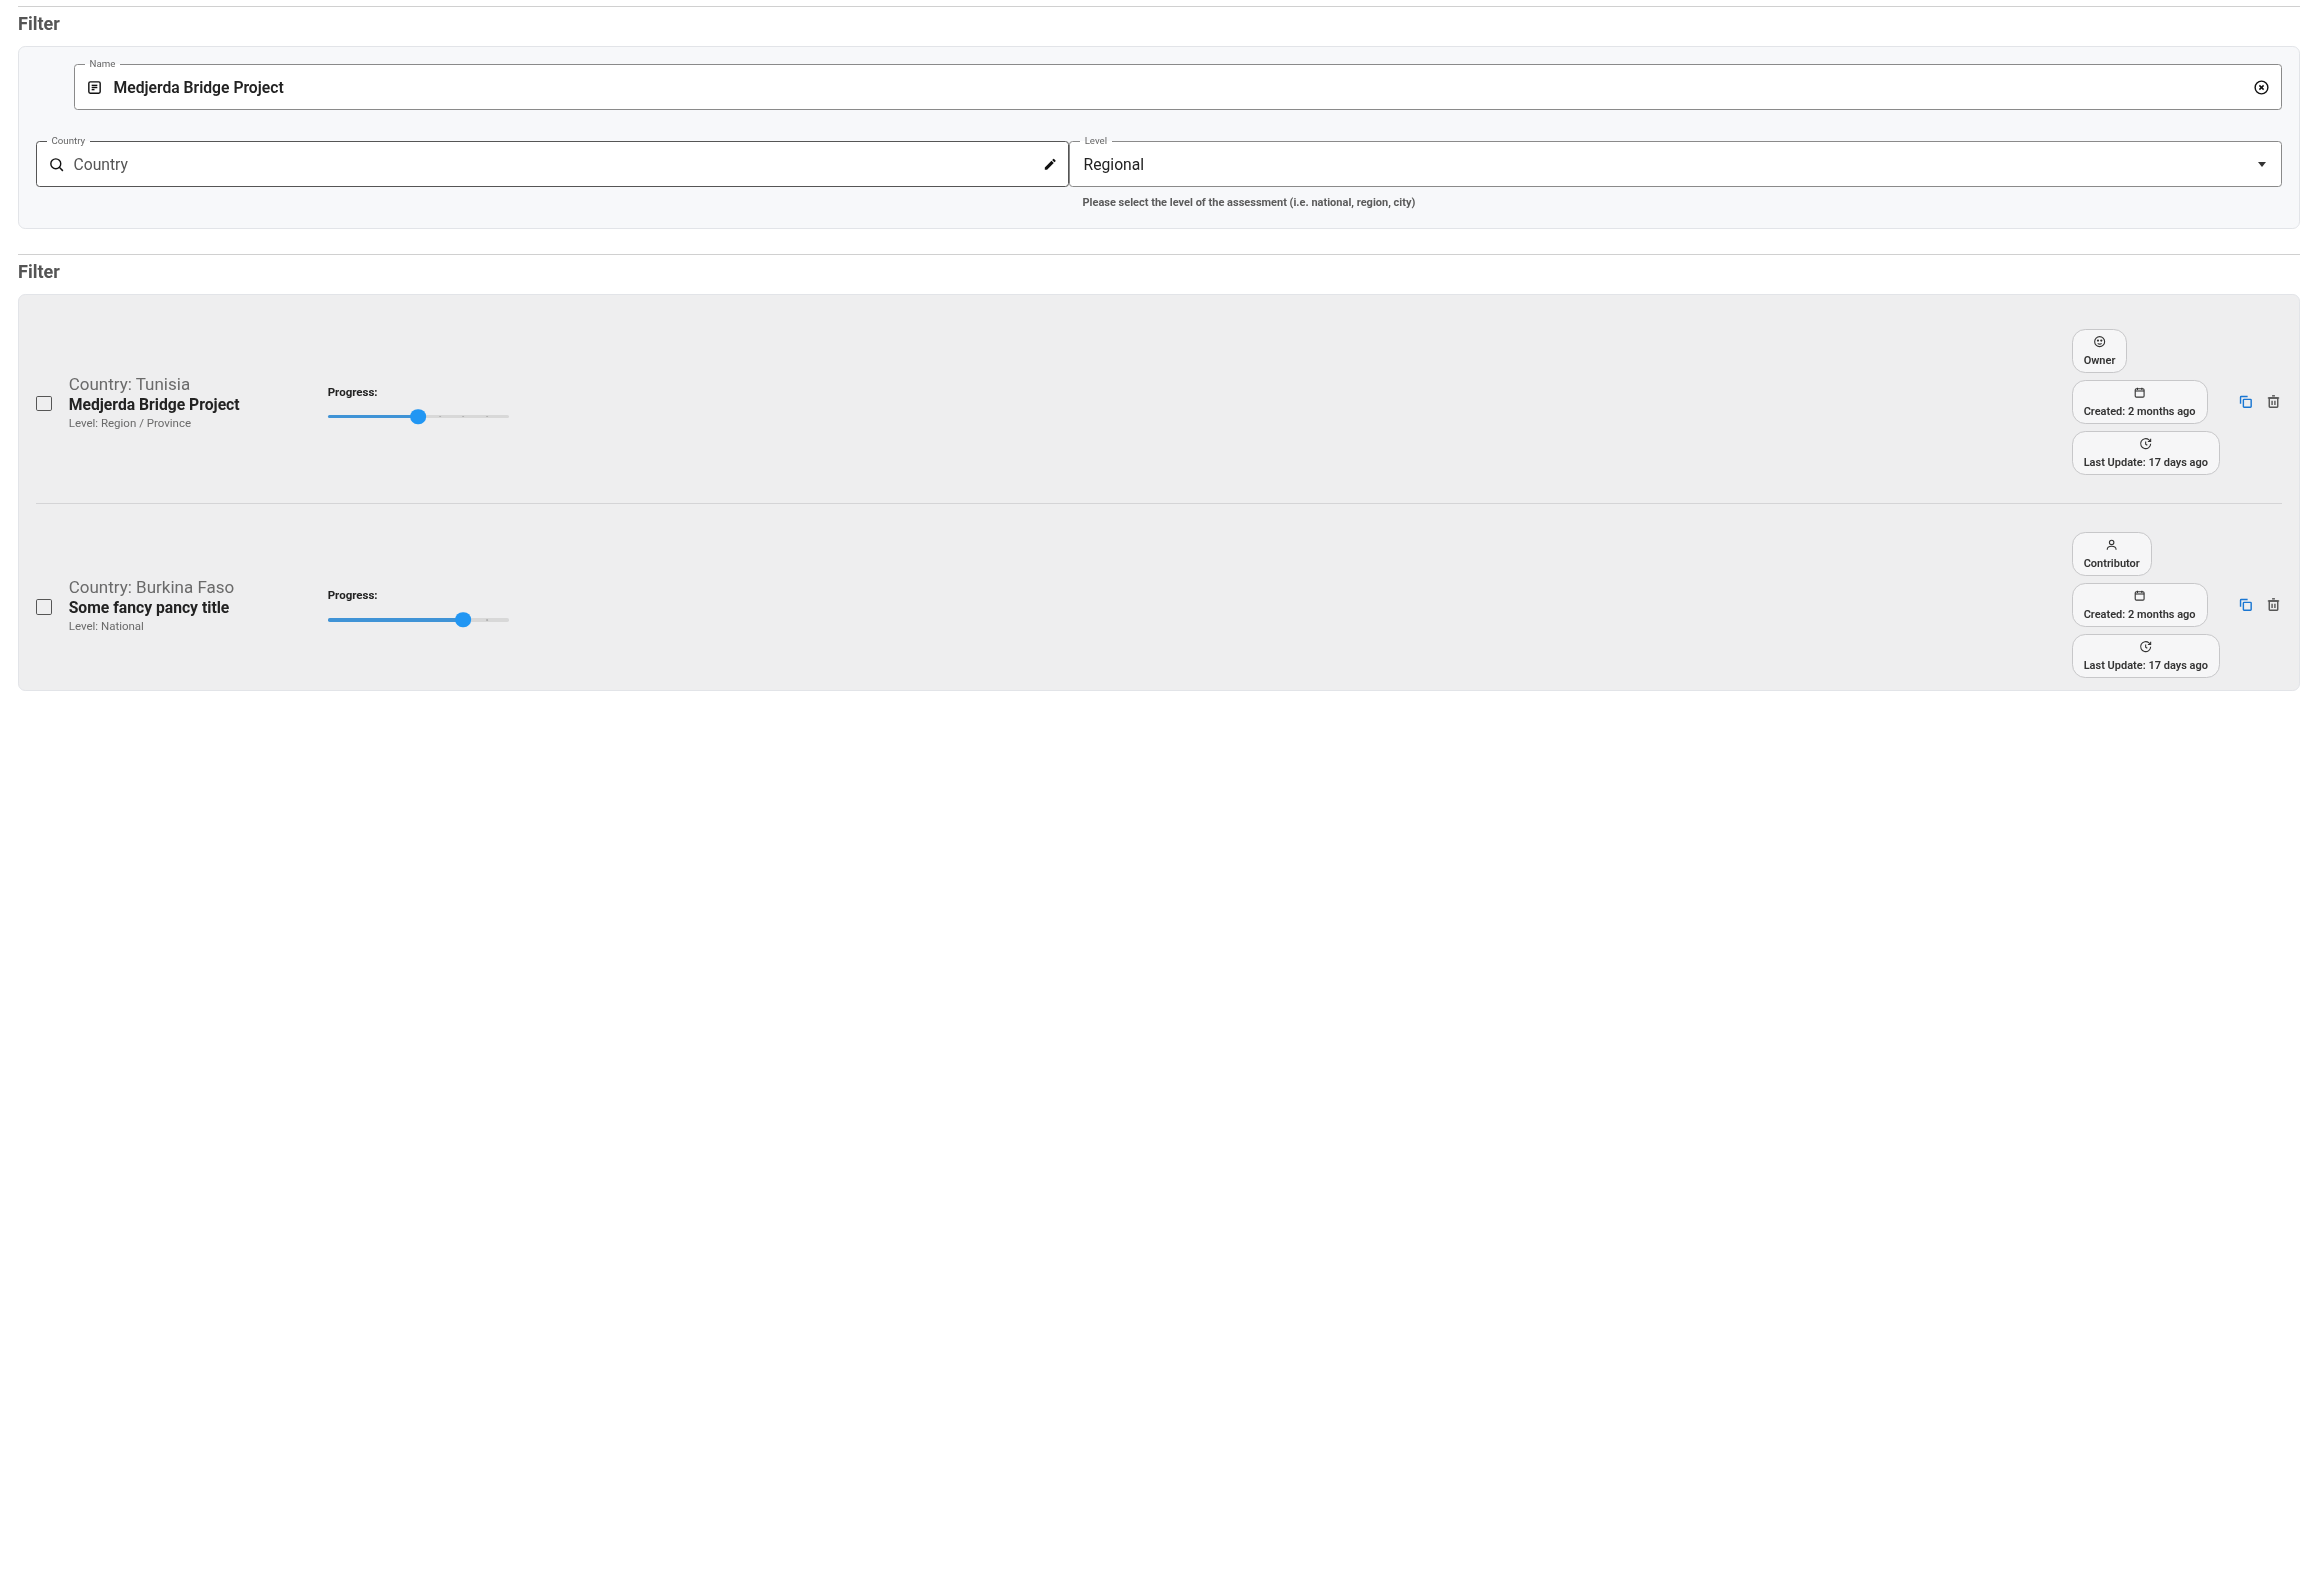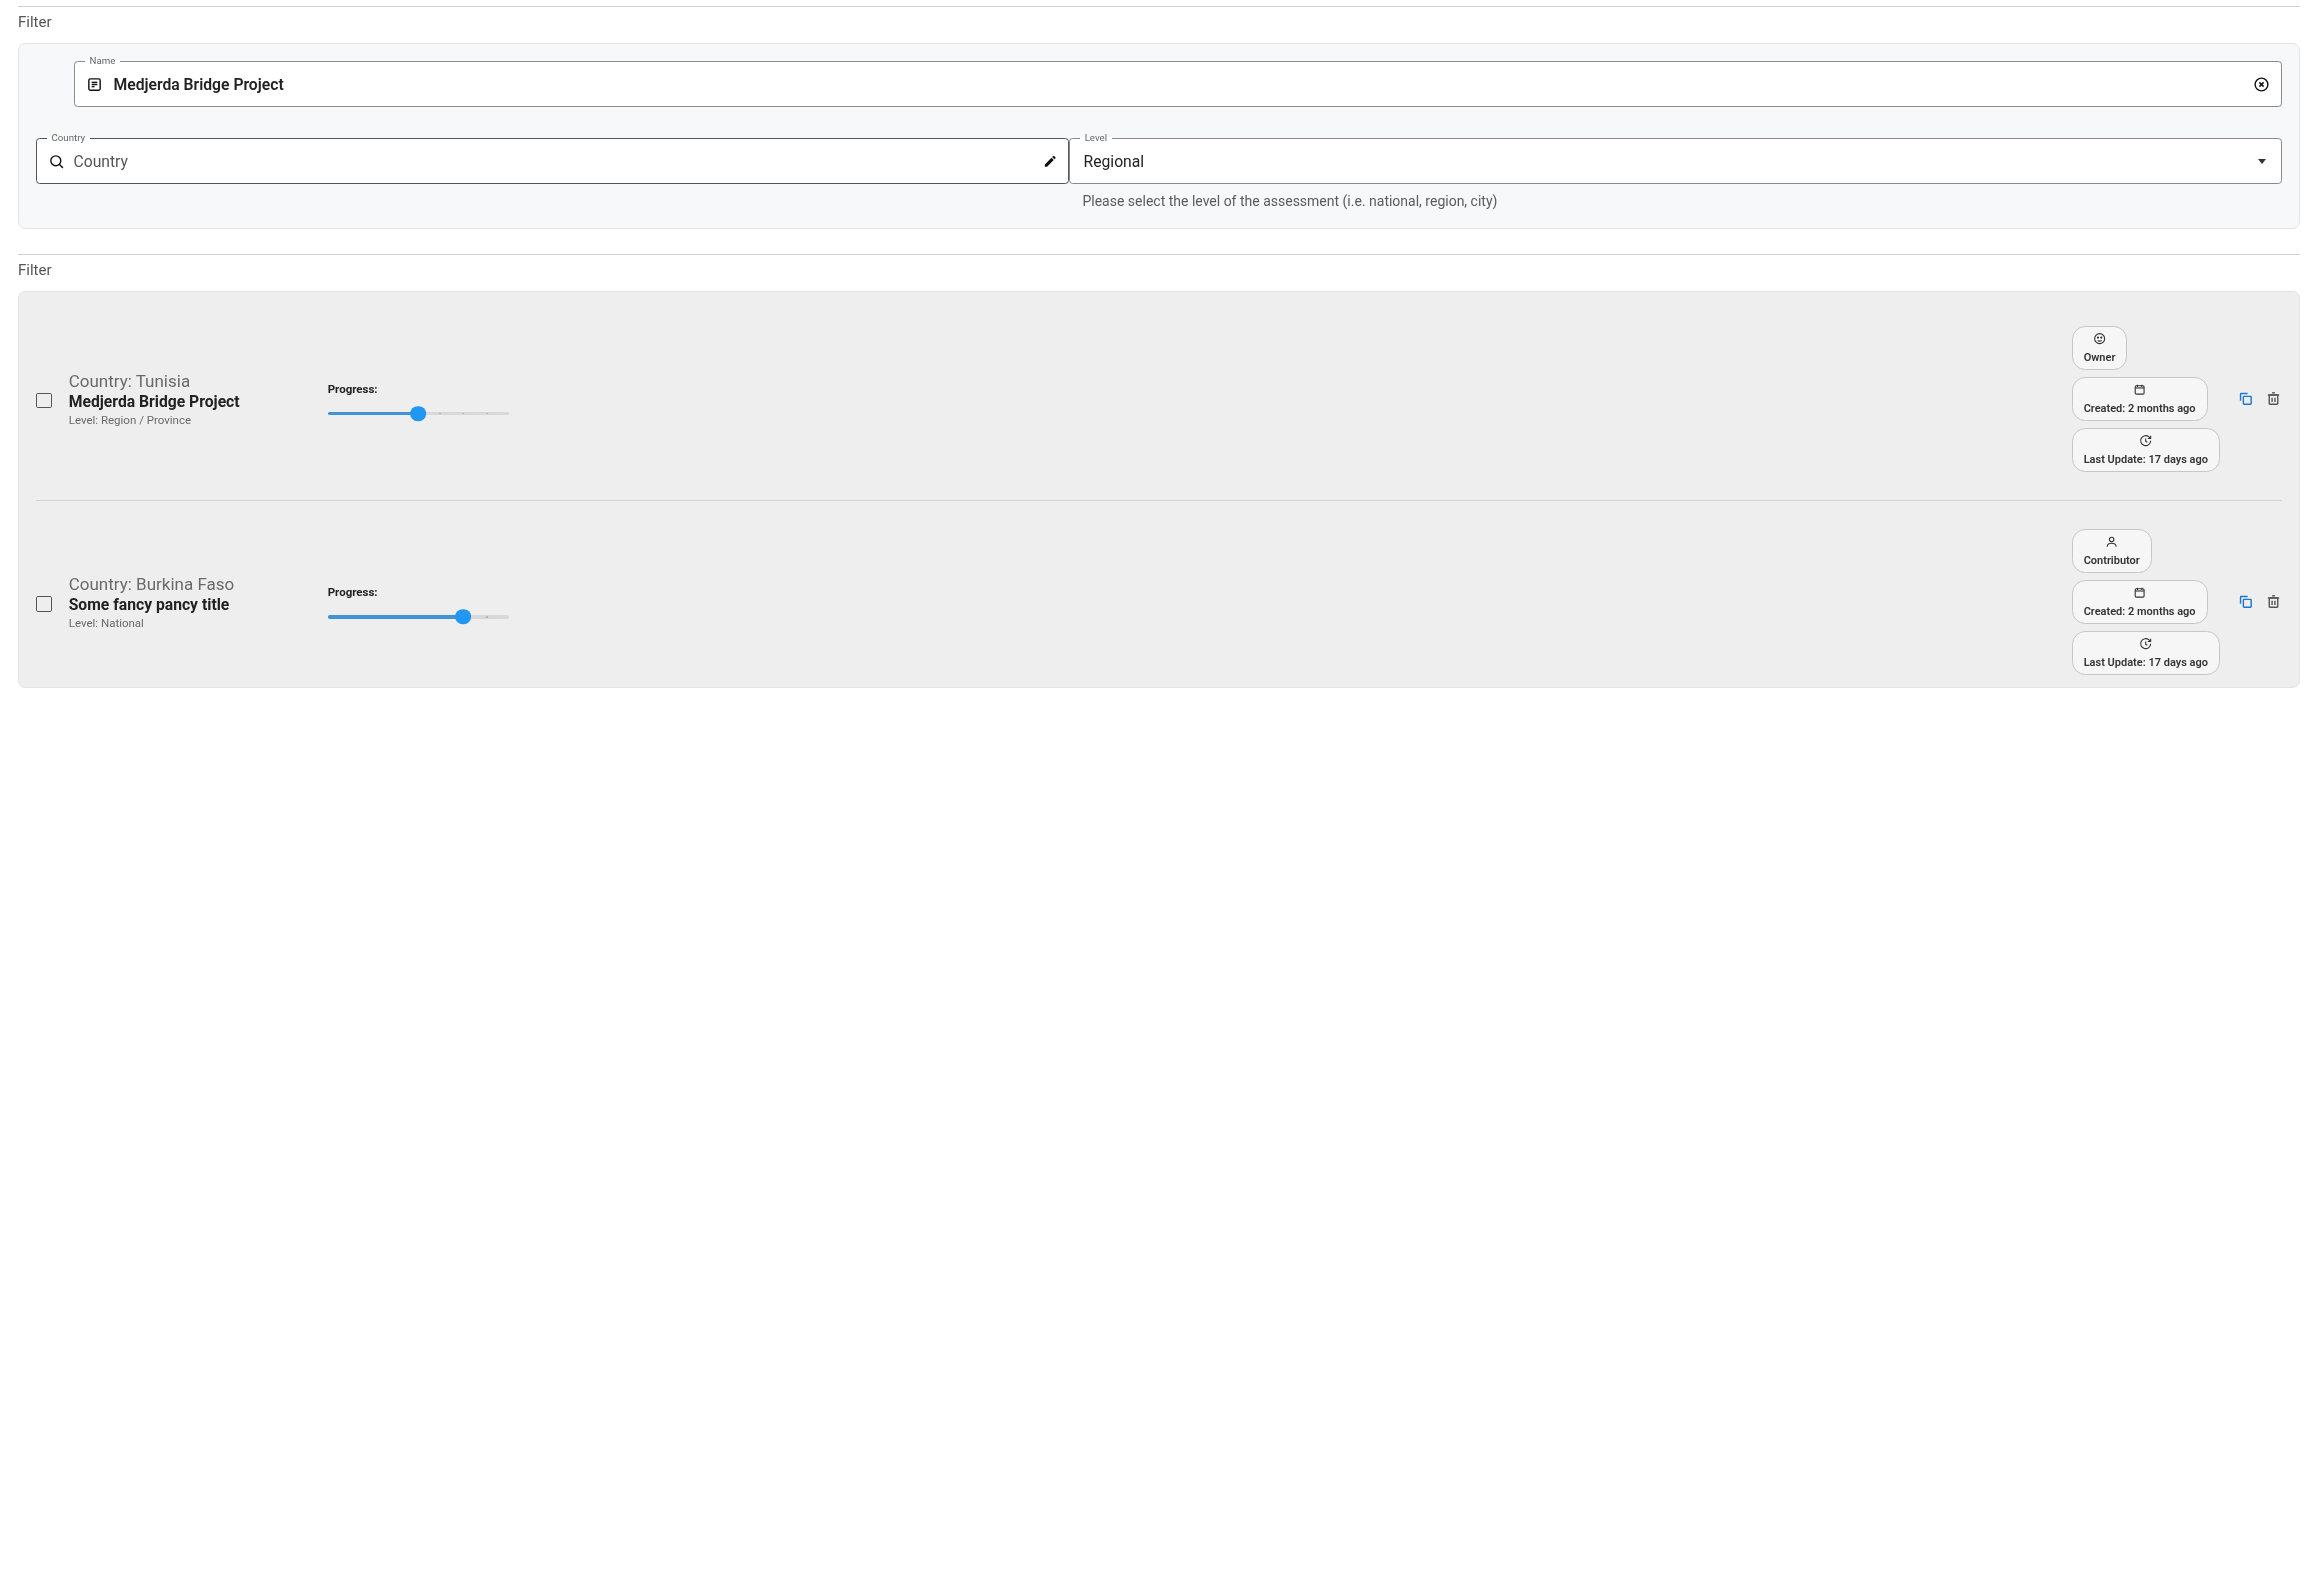--- a/index.html
+++ b/index.html
@@ -14,22 +14,22 @@
     width: 100%;
     padding: 6px 18px 18px 18px;
   }
 
   
   .section-divider {
     border-top: 0.6px solid #d0d0d0;
     margin-bottom: 4.8px;
   }
   .section-title {
-    font-size: 15px;
-    font-weight: 400;
+    font-size: 18px;
+    font-weight: 700;
     color: #555;
     margin: 6px 0 12px 0;
   }
 
   
   .card {
     background: #f7f8fa;
     border: 0.6px solid #e2e4e8;
     border-radius: 7.2px;
     padding: 17px 17px 19.3px 17px;
@@ -89,23 +89,24 @@
     font-weight: 400;
     color: #555;
   }
   .field-action-icon {
     flex: 0 0 auto;
     display: inline-flex;
     cursor: pointer;
     color: #111;
   }
   .field-helper {
-    font-size: 14px;
+    font-size: 11px;
     color: #5b5b5b;
     margin: 8.5px 0 0 13.3px;
+    font-weight: bold;
   }
   .arrow-down {
     width: 0; height: 0;
     border-left: 4.8px solid transparent;
     border-right: 4.8px solid transparent;
     border-top: 5.4px solid #333;
     margin-right: 3.6px;
   }
 
   

